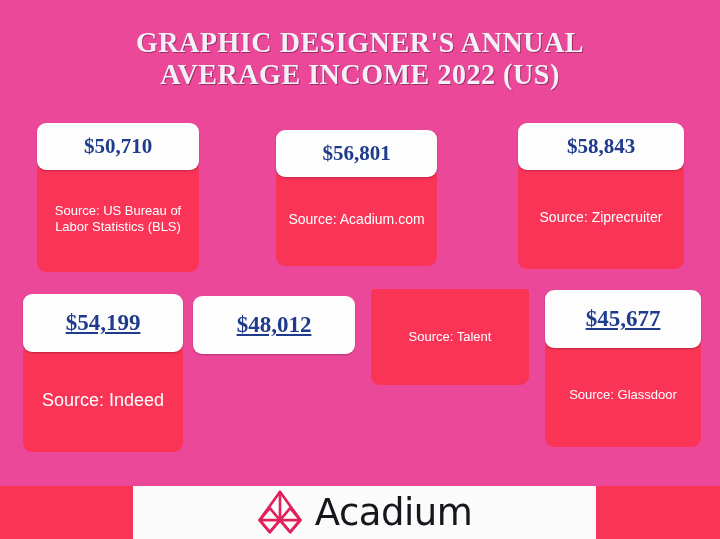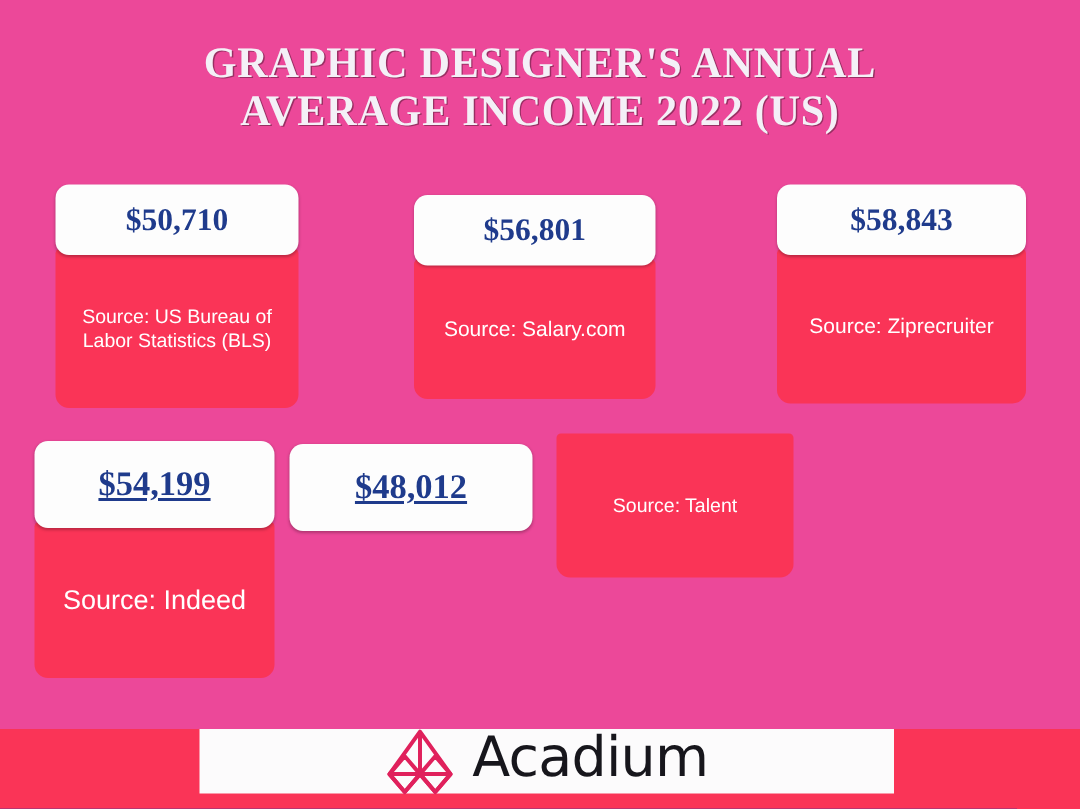--- a/index.html
+++ b/index.html
@@ -111,23 +111,24 @@
     background: #fa3457;
     display: flex;
     align-items: center;
     justify-content: center;
   }
   .footer-panel {
     position: absolute;
     left: 133px;
     top: 0;
     width: 463px;
-    height: 43px;
+    height: 53px;
     background: #fcfbfc;
     display: flex;
+    align-items: center;
     justify-content: center;
     gap: 12px;
   }
   .logo-mark {
     width: 46px;
     height: 46px;
     display: block;
   }
   .logo-text {
     font-family: "DejaVu Sans", sans-serif;
@@ -148,41 +149,45 @@
     <span class="title-line">AVERAGE INCOME 2022 (US)</span>
   </div>
 
   <div class="card r1 c1">
     <div class="card-value">$50,710</div>
     <div class="card-source">Source: US Bureau of Labor Statistics (BLS)</div>
   </div>
 
   <div class="card r1 c2">
     <div class="card-value">$56,801</div>
-    <div class="card-source">Source: Salary.com</div>
+    <div class="card-source">Source: Acadium.com</div>
   </div>
 
   <div class="card r1 c3">
     <div class="card-value">$58,843</div>
     <div class="card-source">Source: Ziprecruiter</div>
   </div>
 
   <div class="card r2 c4">
     <div class="card-value">$54,199</div>
     <div class="card-source">Source: Indeed</div>
   </div>
 
   <div class="card r2 c5">
     <div class="card-value">$48,012</div>
   </div>
 
   <div class="card r2 c6">
     <div class="card-source">Source: Talent</div>
   </div>
 
+  <div class="card r2 c7">
+    <div class="card-value">$45,677</div>
+    <div class="card-source">Source: Glassdoor</div>
+  </div>
 
   <div class="footer">
     <div class="footer-panel">
       <svg class="logo-mark" viewBox="0 0 100 104">
         <g fill="none" stroke="#e0215c" stroke-width="6" stroke-linejoin="round">
           <path d="M50 4 L96 68 L73 95 L50 68 L27 95 L4 68 Z"></path>
           <path d="M50 4 L50 68"></path>
           <path d="M4 68 L50 68 L96 68"></path>
           <path d="M27 41 L4 68 L27 95 L50 68 Z"></path>
           <path d="M73 41 L96 68 L73 95 L50 68 Z"></path>

